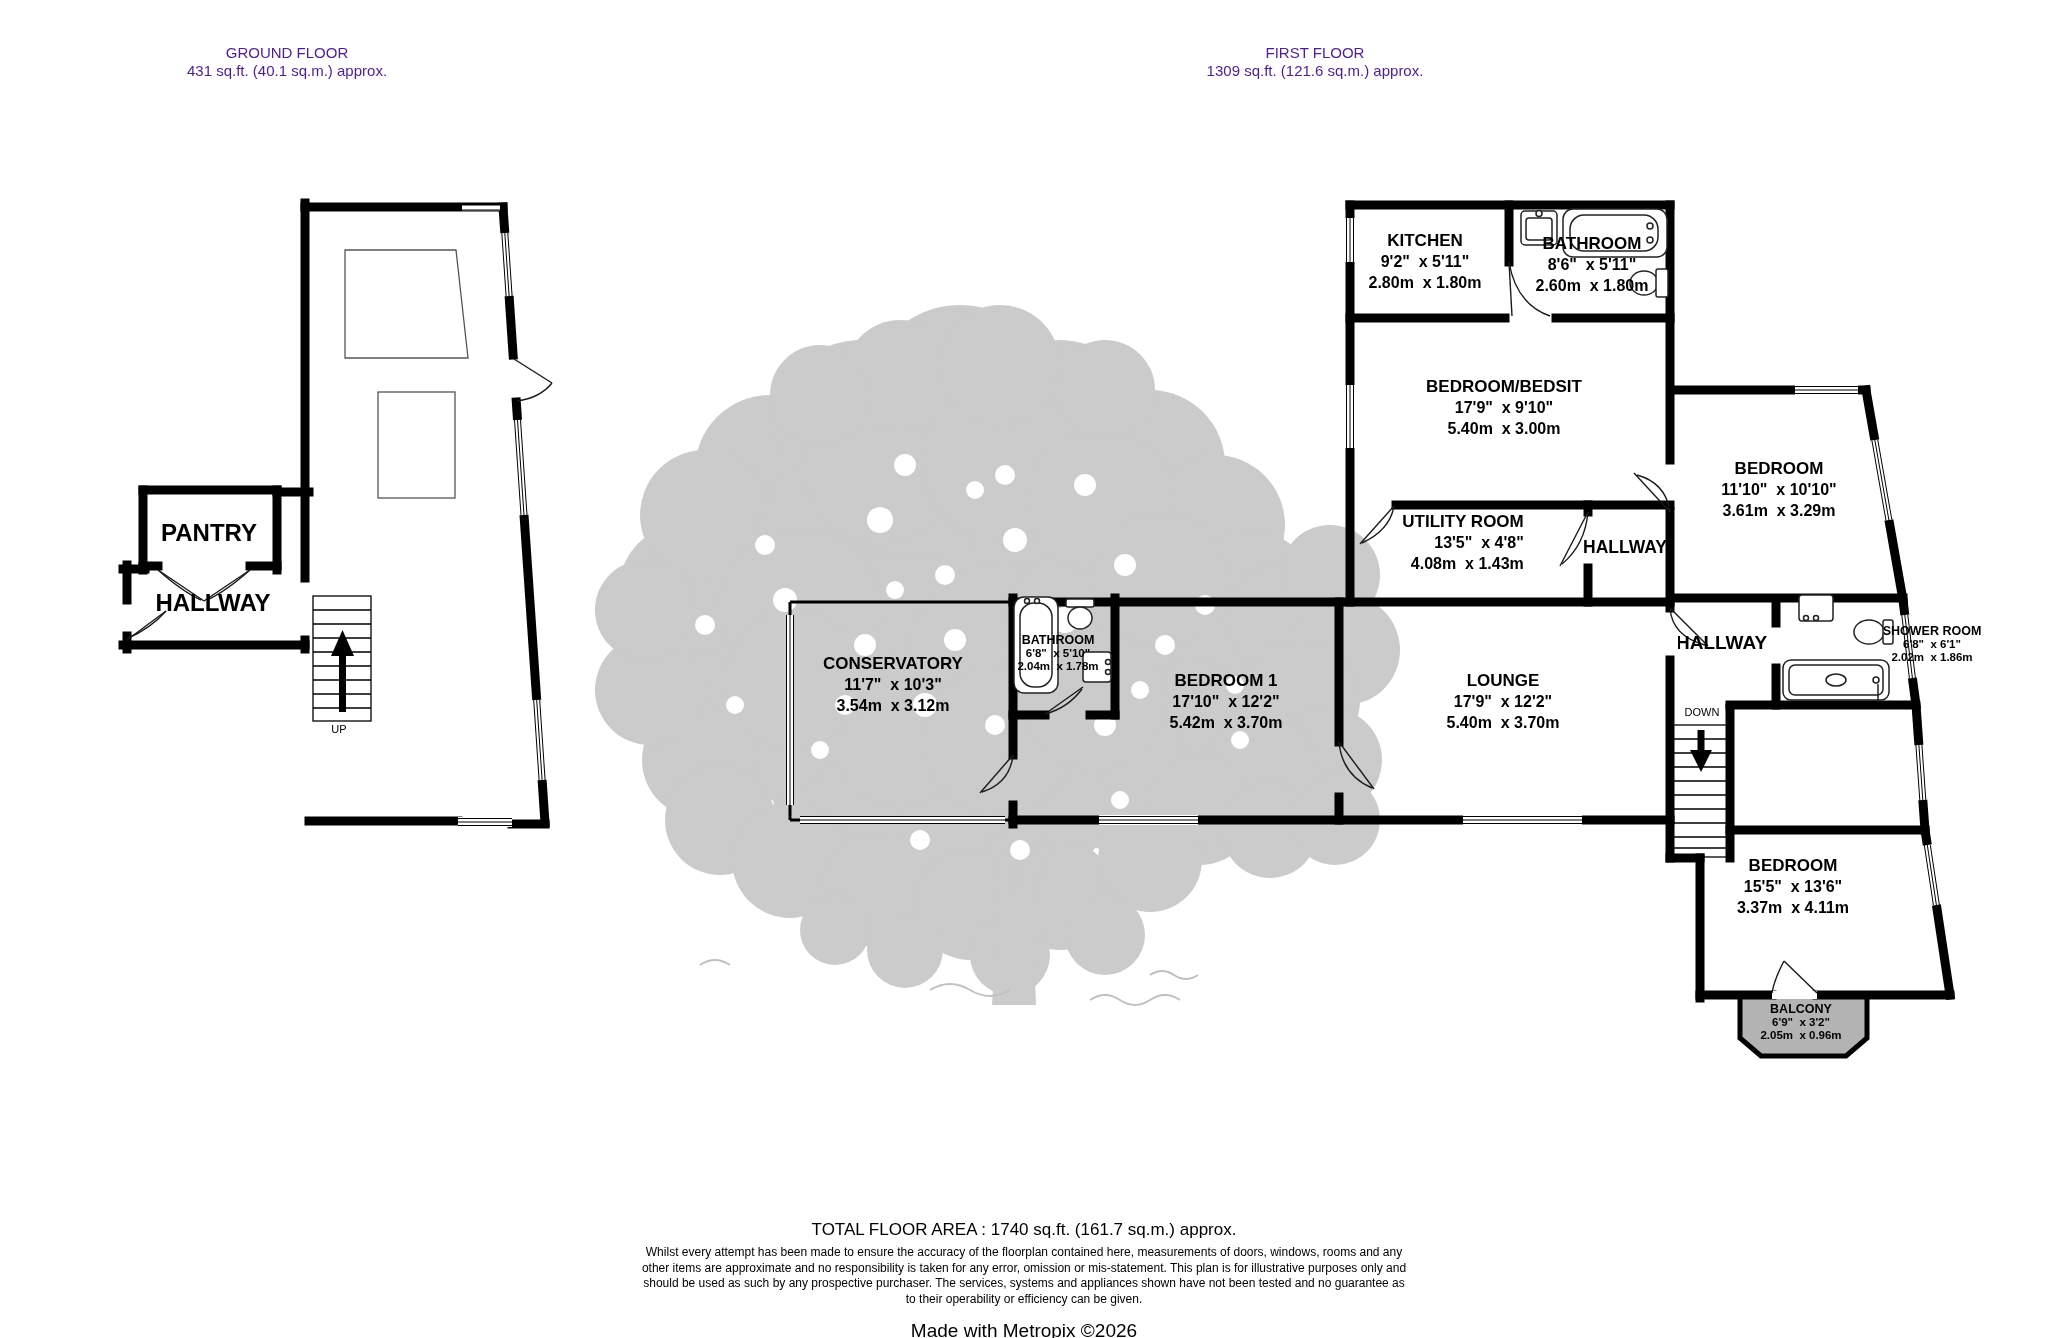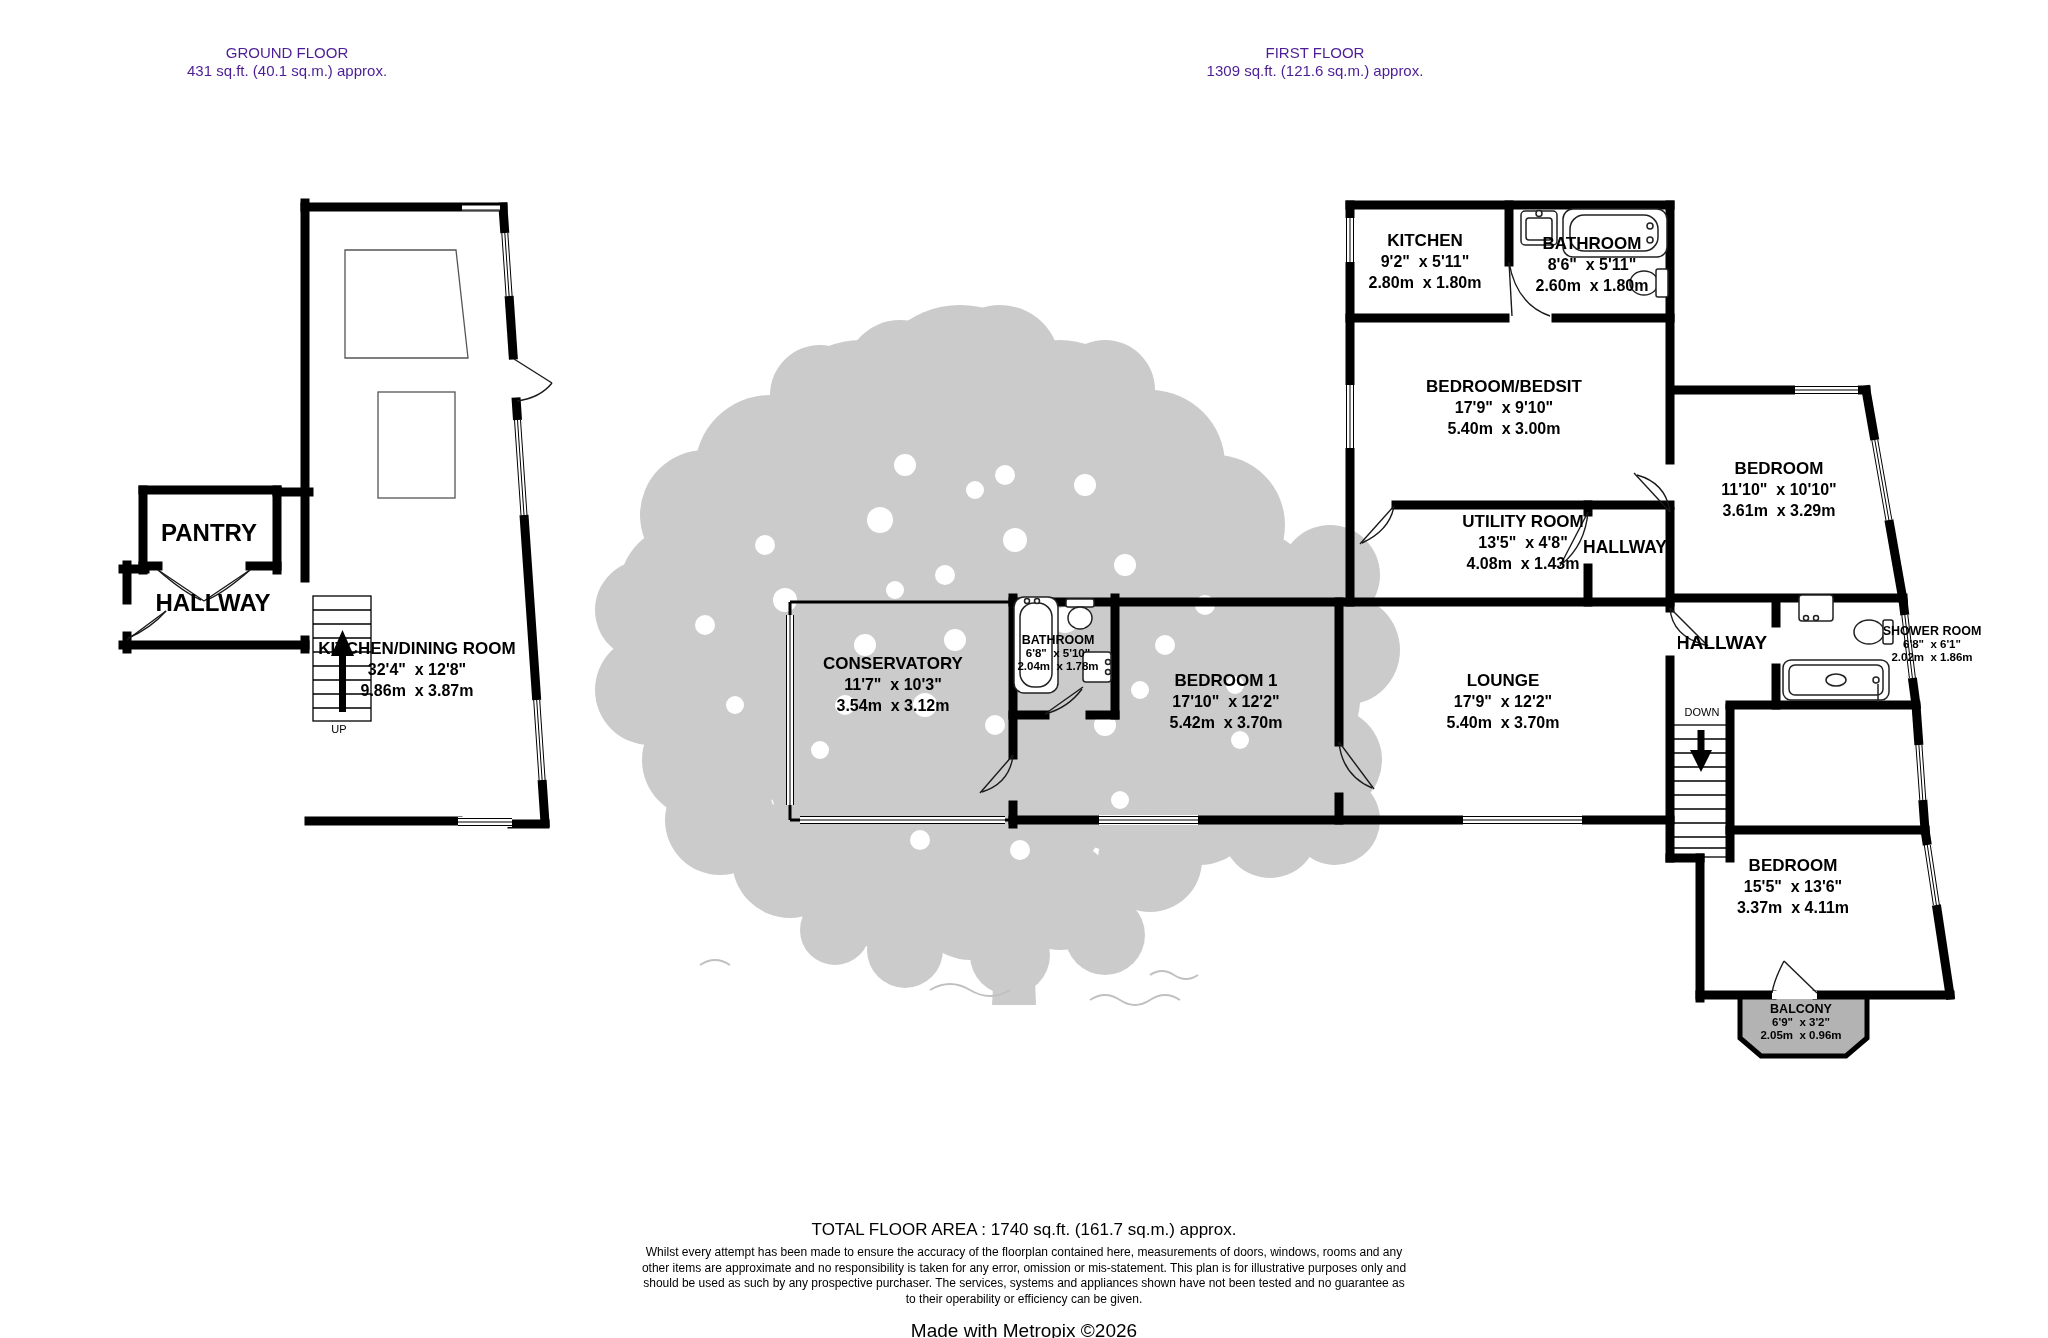--- a/index.html
+++ b/index.html
@@ -370,25 +370,20 @@
   <div>FIRST FLOOR</div>
   <div>1309 sq.ft. (121.6 sq.m.) approx.</div>
 </div>
 
 <div class="room-label big" style="left:209px;top:522px;">
   <div class="rn">PANTRY</div>
 </div>
 <div class="room-label big" style="left:213px;top:592px;">
   <div class="rn">HALLWAY</div>
 </div>
-<div class="room-label" style="left:417px;top:638px;">
-  <div class="rn">KITCHEN/DINING ROOM</div>
-  <div class="rd">32'4"  x 12'8"</div>
-  <div class="rd">9.86m  x 3.87m</div>
-</div>
 <div class="tinylbl" style="left:339px;top:723px;">UP</div>
 
 <div class="room-label" style="left:893px;top:653px;">
   <div class="rn">CONSERVATORY</div>
   <div class="rd">11'7"  x 10'3"</div>
   <div class="rd">3.54m  x 3.12m</div>
 </div>
 <div class="room-label sm" style="left:1058px;top:634px;">
   <div class="rn">BATHROOM</div>
   <div class="rd">6'8"  x 5'10"</div>
@@ -413,21 +408,21 @@
 <div class="room-label" style="left:1592px;top:233px;">
   <div class="rn">BATHROOM</div>
   <div class="rd">8'6"  x 5'11"</div>
   <div class="rd">2.60m  x 1.80m</div>
 </div>
 <div class="room-label" style="left:1504px;top:376px;">
   <div class="rn">BEDROOM/BEDSIT</div>
   <div class="rd">17'9"  x 9'10"</div>
   <div class="rd">5.40m  x 3.00m</div>
 </div>
-<div class="room-label" style="left:1523px;top:511px;">
+<div class="room-label" style="left:1463px;top:511px;text-align:right;">
   <div class="rn">UTILITY ROOM</div>
   <div class="rd">13'5"  x 4'8"</div>
   <div class="rd">4.08m  x 1.43m</div>
 </div>
 <div class="cliplbl" style="left:1583px;top:537px;width:87px;">
   <span class="rn">HALLWAY</span>
 </div>
 <div class="room-label" style="left:1779px;top:458px;">
   <div class="rn">BEDROOM</div>
   <div class="rd">11'10"  x 10'10"</div>

